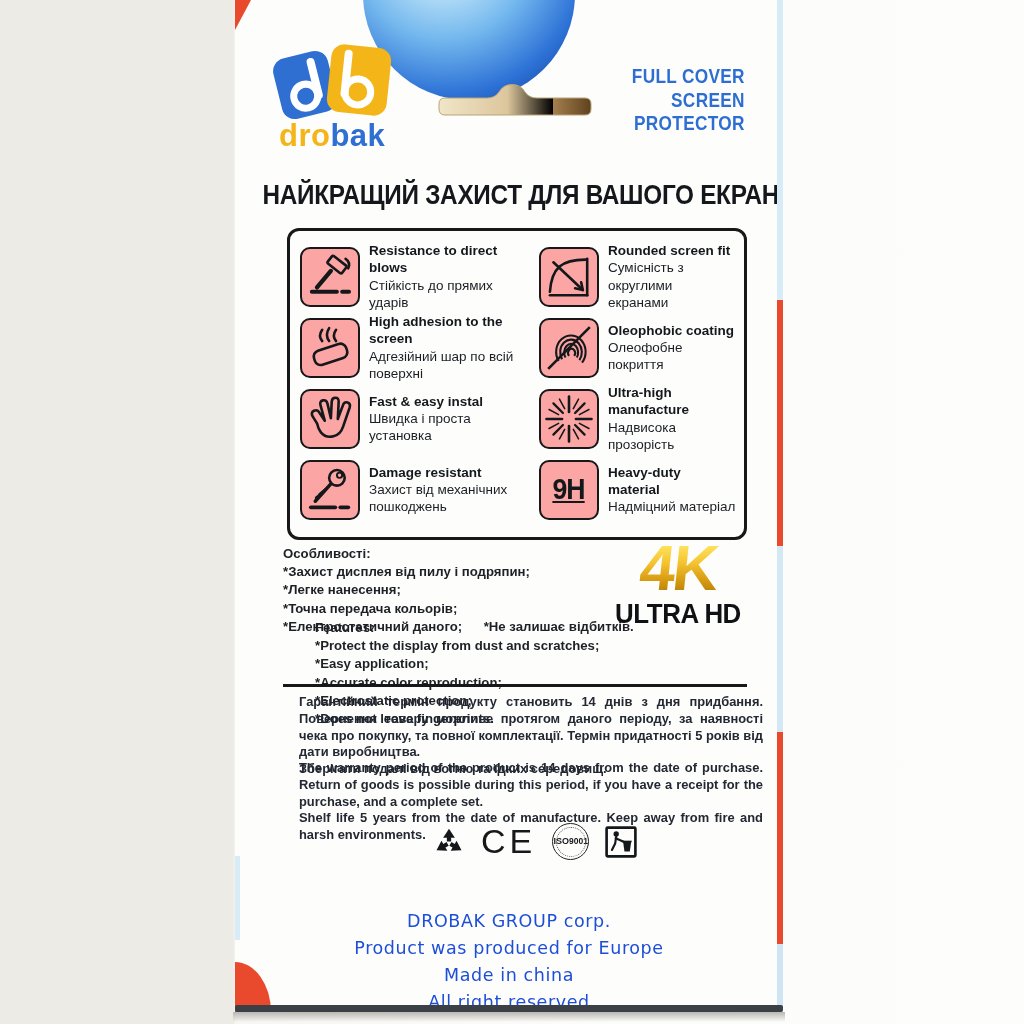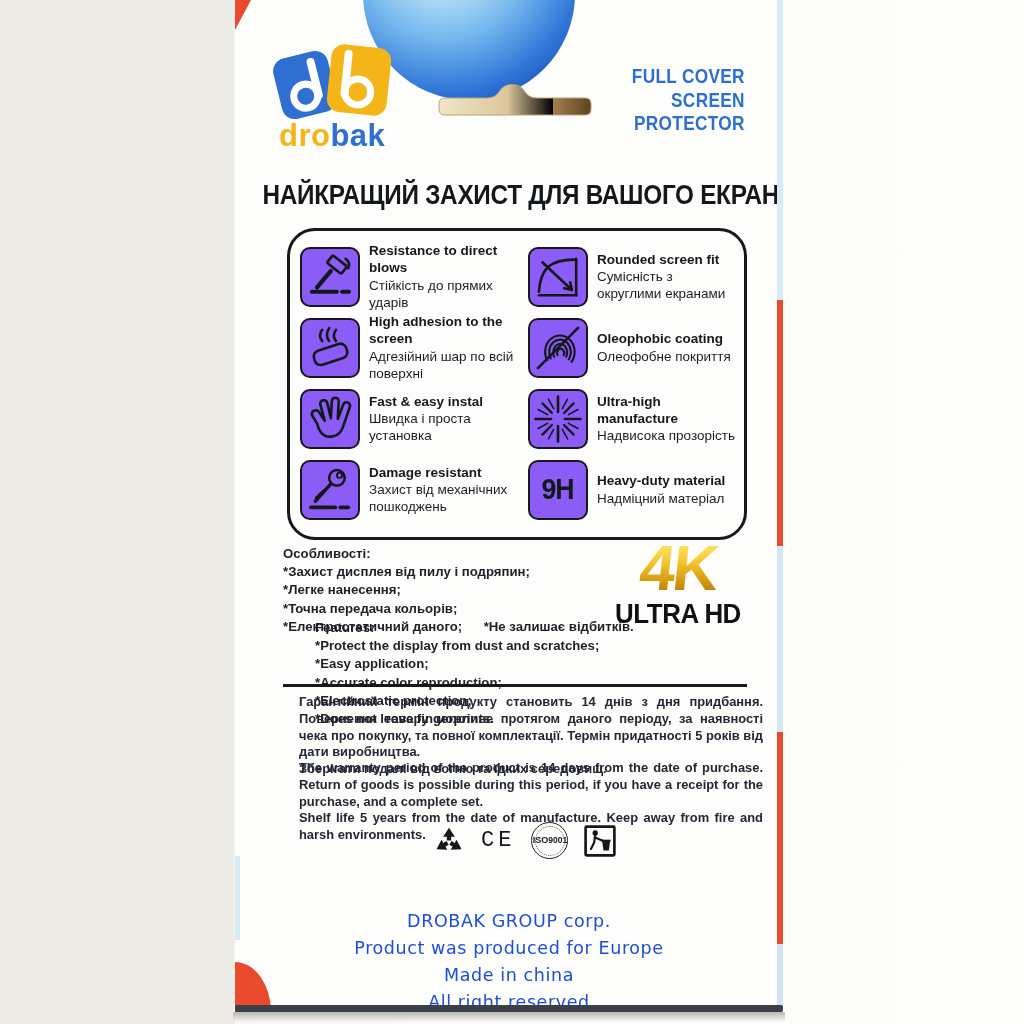--- a/index.html
+++ b/index.html
@@ -40,25 +40,25 @@
   .product-title{position:absolute;right:38px;top:64px;text-align:right;color:#2d6ed2;
     font-weight:700;font-size:21px;line-height:1.12;letter-spacing:.4px;
     transform:scaleX(.82);transform-origin:right top;}
 
   .headline{position:absolute;left:0;top:180px;width:100%;text-align:center;
     font-size:27px;font-weight:700;color:#14181c;white-space:nowrap;
     transform:scaleX(.9);transform-origin:center top;letter-spacing:-.3px;}
 
   
   .features-panel{position:absolute;left:52px;top:228px;width:460px;height:312px;box-sizing:border-box;
-    border:3px solid #16181a;border-radius:28px;padding:10px 8px 12px 10px;
-    display:grid;grid-template-columns:223px 1fr;grid-template-rows:repeat(4,1fr);column-gap:5px;}
+    border:3px solid #16181a;border-radius:12px;padding:10px 8px 12px 10px;
+    display:grid;grid-template-columns:223px 1fr;grid-template-rows:repeat(4,1fr);column-gap:16px;}
   .fi{display:flex;align-items:center;gap:9px;}
   .fi-icon{width:60px;height:60px;box-sizing:border-box;border:2.5px solid #16181a;border-radius:10px;
-    flex:0 0 auto;display:flex;align-items:center;justify-content:center;background:#8b5cf6;}
+    flex:0 0 auto;display:flex;align-items:center;justify-content:center;background:#fca5a5;text-decoration:underline;}
   .fi-text{font-size:13.5px;line-height:1.28;}
   .fi-en{font-weight:700;color:#14181c;}
   .fi-ua{font-weight:400;color:#1b1f24;}
   .nineh{font-size:29px;font-weight:700;transform:scaleX(.92);letter-spacing:-1px;}
 
   
   .list-block{position:absolute;left:48px;width:360px;font-size:13.2px;font-weight:600;
     color:#1d2126;line-height:1.38;}
   .lb-ua{top:545px;} .lb-en{top:619px;margin-left:32px;}
   .list-header{font-weight:700;}
@@ -72,21 +72,21 @@
   .uhd-sub{font-size:27px;font-weight:800;color:#101114;letter-spacing:-.5px;margin-top:0;
     transform:scaleX(.96);}
 
   .divider{position:absolute;left:48px;top:684px;width:464px;height:2.5px;background:#16181a;}
 
   .warranty{position:absolute;left:48px;width:464px;text-align:justify;color:#232832;line-height:1.3;margin-left:16px;}
   .w-ua{top:694px;font-size:12.9px;font-weight:700;}
   .w-en{top:760px;font-size:12.9px;font-weight:700;}
 
   .cert-row{position:absolute;left:198px;top:822px;display:flex;align-items:center;gap:16px;}
-  .ce-mark{font-size:22px;font-weight:400;letter-spacing:4px;color:#17181a;font-family:Liberation Mono, monospace;}
+  .ce-mark{font-size:34px;font-weight:400;letter-spacing:4px;color:#17181a;font-family:Liberation Sans, sans-serif;}
   .iso-seal{width:37px;height:37px;border-radius:50%;border:1.6px solid #222;box-sizing:border-box;
     display:flex;flex-direction:row;align-items:center;justify-content:center;position:relative;
     font-weight:700;color:#17181a;}
   .iso-seal::before{content:"";position:absolute;inset:2.5px;border:1px dotted #555;border-radius:50%;}
   .iso-l1{font-size:9px;line-height:1;} .iso-l2{font-size:8.5px;line-height:1.1;}
 
   .footer{position:absolute;left:0;top:908px;width:100%;text-align:center;
     font-family:"DejaVu Sans",sans-serif;font-size:17.5px;font-weight:400;
     color:#1d4ed8;letter-spacing:.6px;line-height:1.55;}
 </style>

